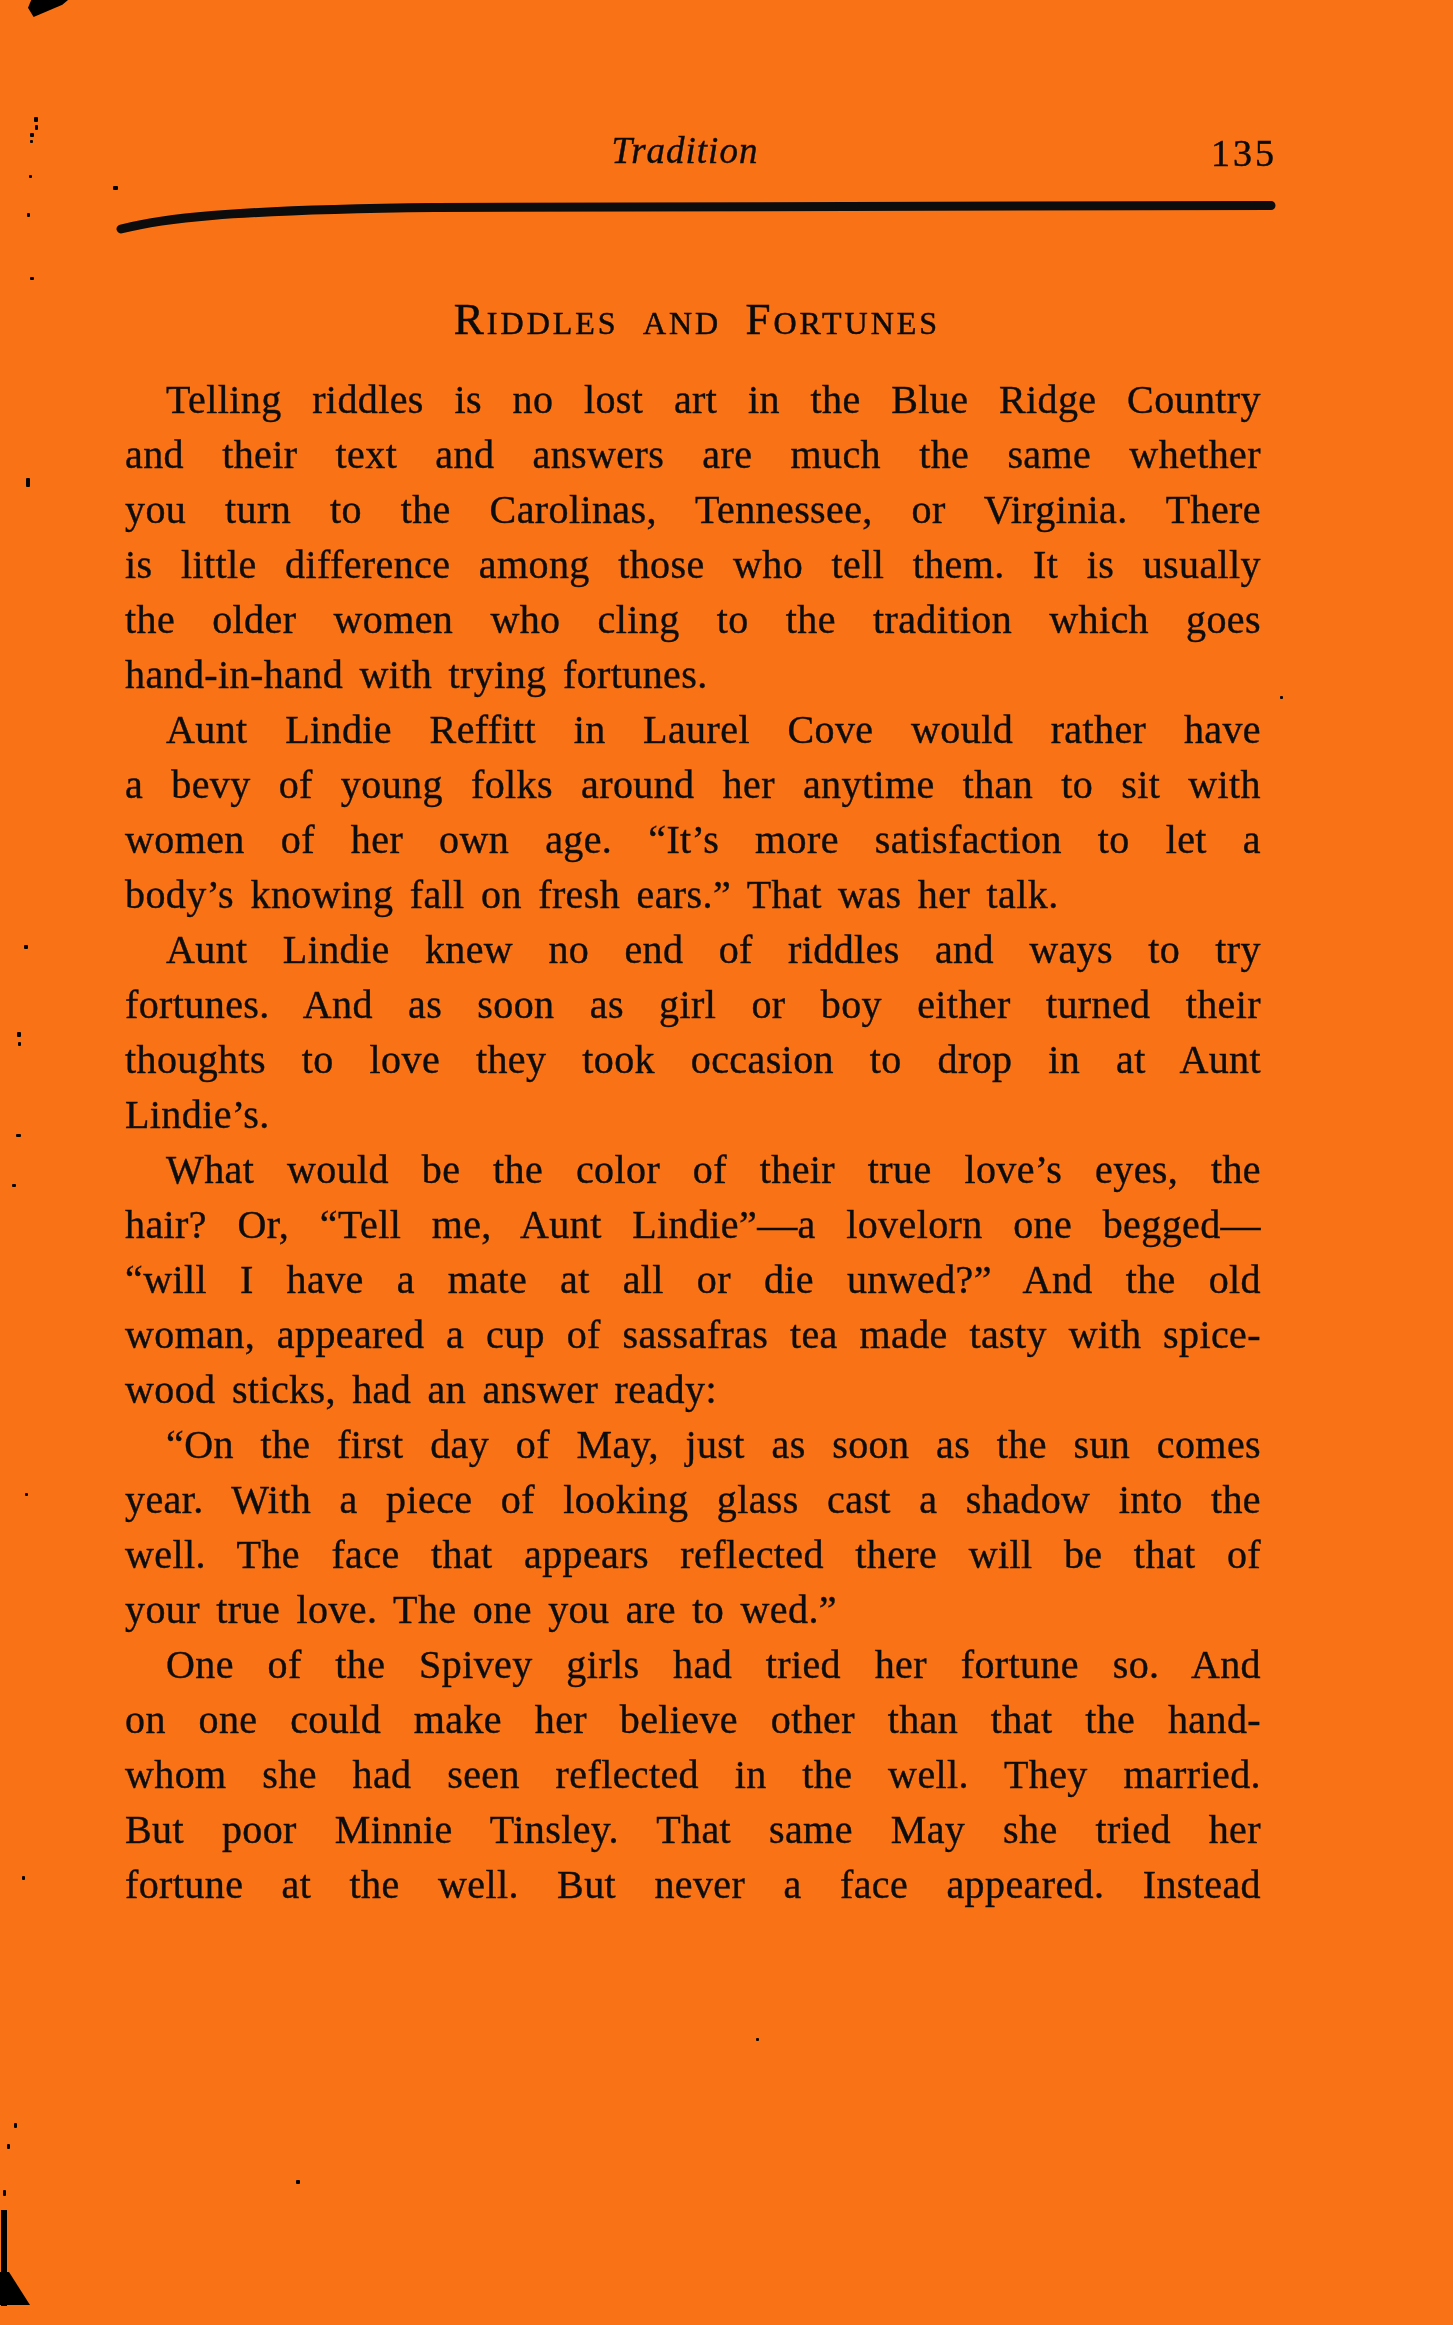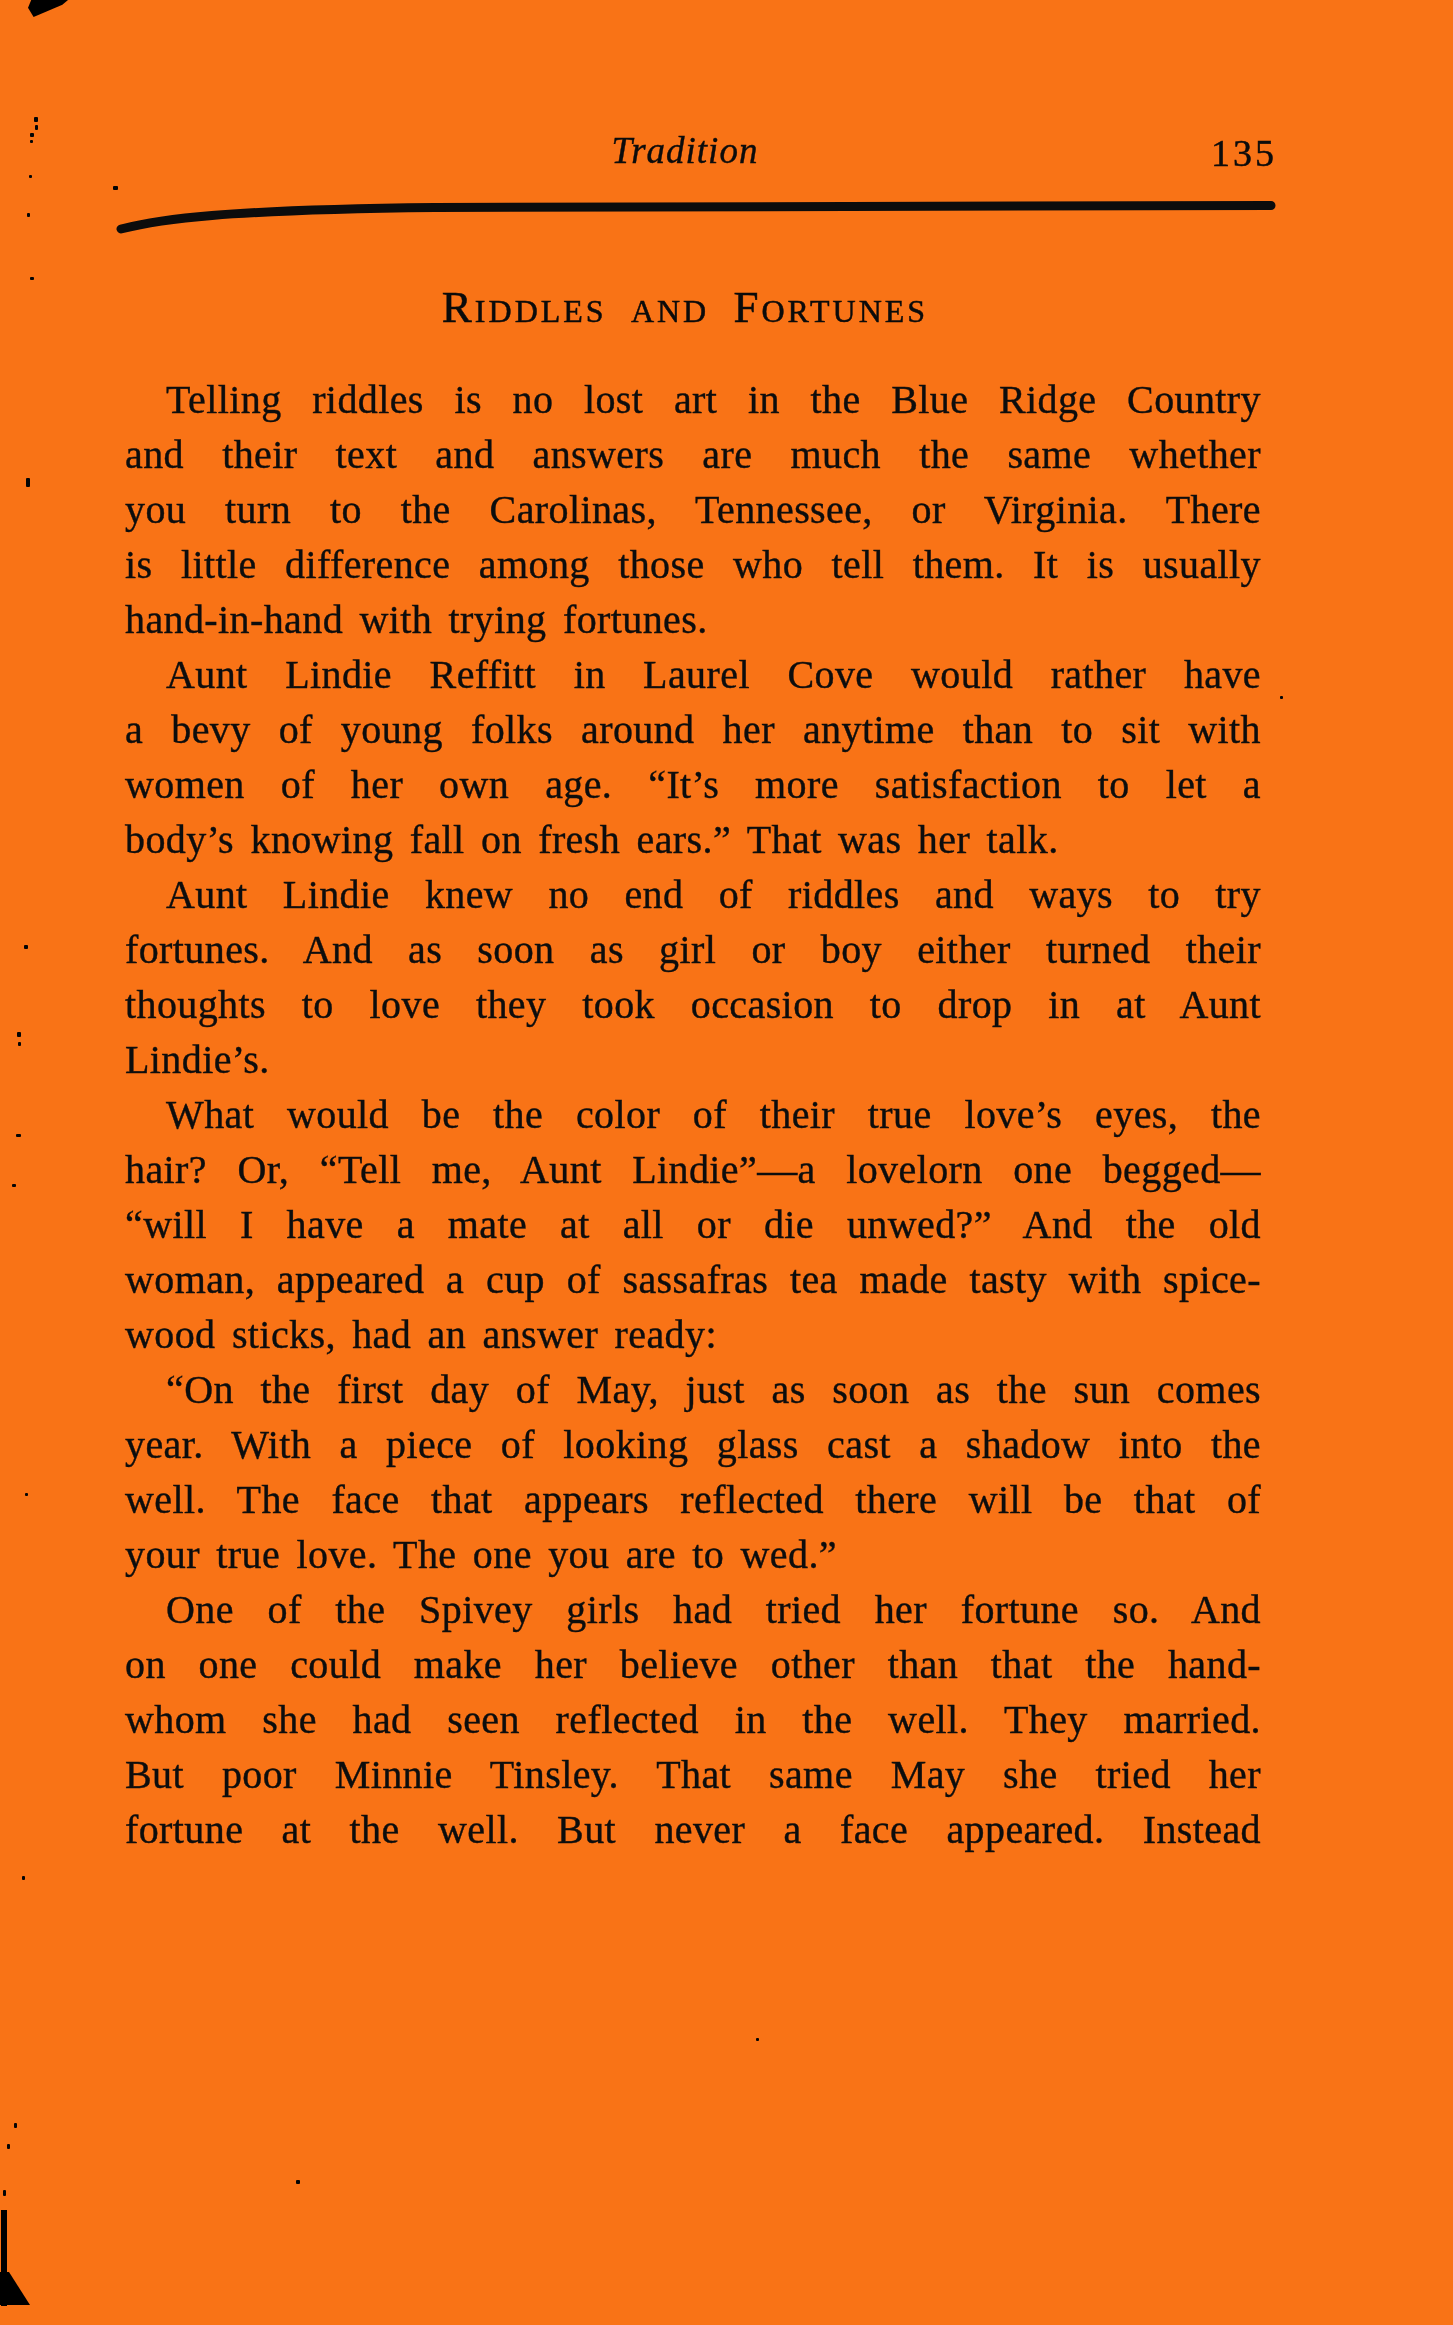--- a/index.html
+++ b/index.html
@@ -34,21 +34,21 @@
     letter-spacing:3px;
     color:#0c0c0c;
     -webkit-text-stroke:0.5px #0c0c0c;
   }
   
   .header-rule{
     position:absolute; left:105px; top:196px;
   }
   
   .section-heading{
-    position:absolute; left:117px; top:282px; width:1136px; margin:0;
+    position:absolute; left:117px; top:282px; width:1136px; margin:12px;
     text-align:center;
     font-weight:normal;
     font-variant:small-caps;
     font-size:45px; line-height:50px;
     letter-spacing:3px;
     word-spacing:10px;
     color:#0b0b0b;
     -webkit-text-stroke:0.5px #0b0b0b;
   }
   
@@ -124,20 +124,21 @@
     <path d="M 16 33 C 55 23, 115 14, 330 11.5 L 1166 9.5" fill="none" stroke="#0c0c0c" stroke-width="9" stroke-linecap="round"></path>
   </svg>
 
   <h2 class="section-heading">Riddles and Fortunes</h2>
 
   <div class="body-text">
       <div class="line indent">Telling riddles is no lost art in the Blue Ridge Country</div>
       <div class="line">and their text and answers are much the same whether</div>
       <div class="line">you turn to the Carolinas, Tennessee, or Virginia. There</div>
       <div class="line">is little difference among those who tell them. It is usually</div>
+      <div class="line">the older women who cling to the tradition which goes</div>
       <div class="line flush">hand-in-hand with trying fortunes.</div>
       <div class="line indent">Aunt Lindie Reffitt in Laurel Cove would rather have</div>
       <div class="line">a bevy of young folks around her anytime than to sit with</div>
       <div class="line">women of her own age. “It’s more satisfaction to let a</div>
       <div class="line flush">body’s knowing fall on fresh ears.” That was her talk.</div>
       <div class="line indent">Aunt Lindie knew no end of riddles and ways to try</div>
       <div class="line">fortunes. And as soon as girl or boy either turned their</div>
       <div class="line">thoughts to love they took occasion to drop in at Aunt</div>
       <div class="line flush">Lindie’s.</div>
       <div class="line indent">What would be the color of their true love’s eyes, the</div>

